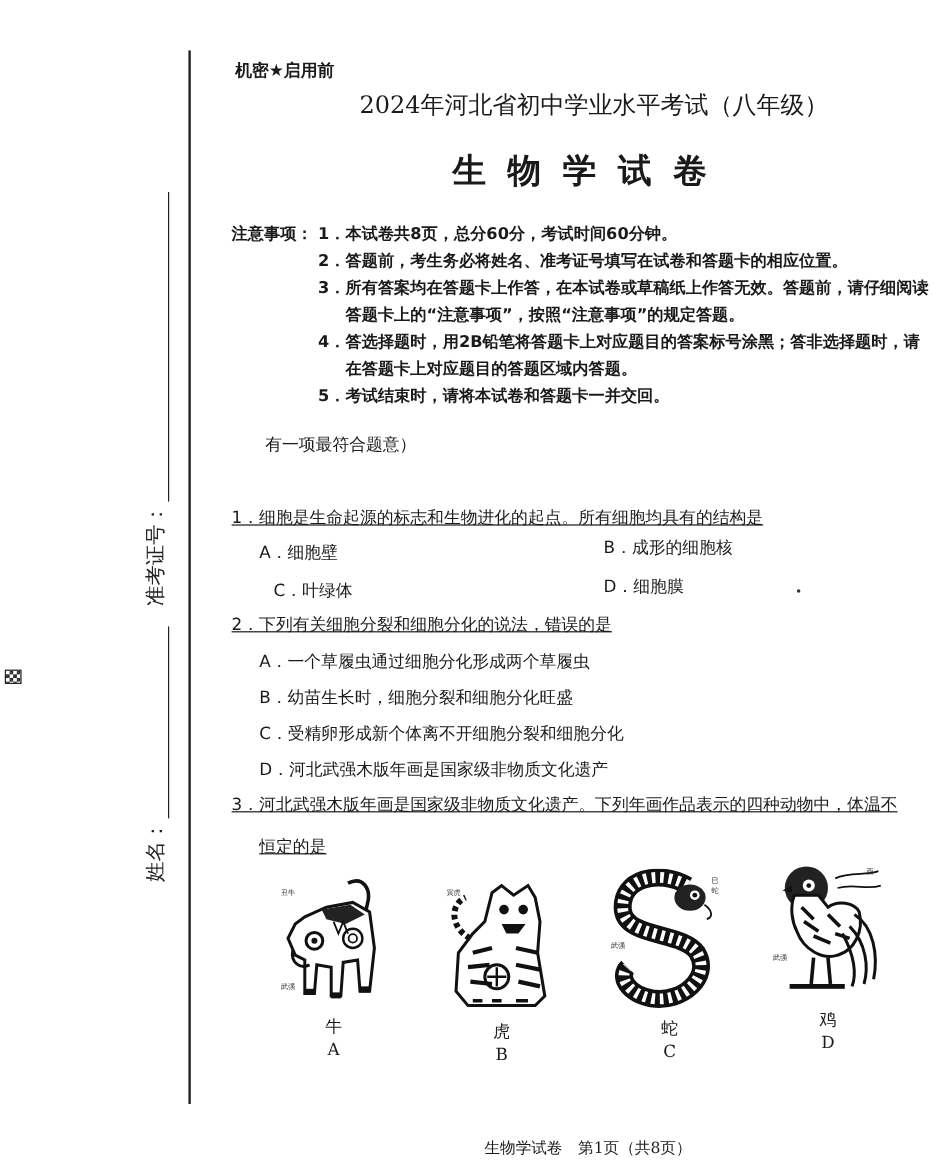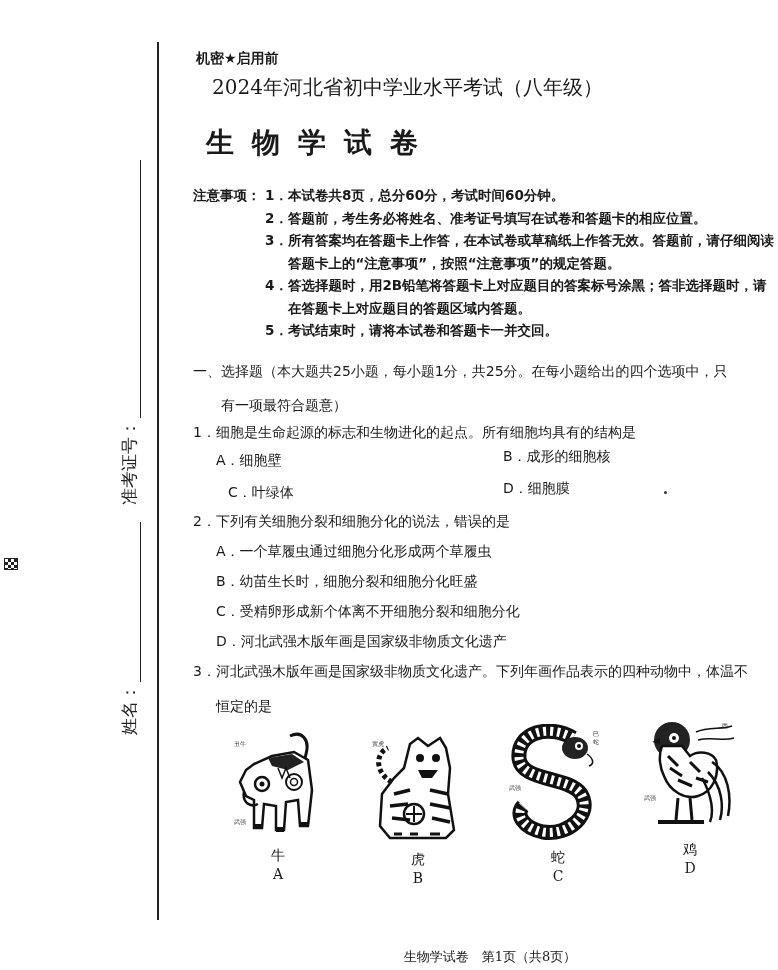--- a/index.html
+++ b/index.html
@@ -57,31 +57,32 @@
       left: 196px;
       top: 50px;
       font-size: 14px;
       font-weight: bold;
     }
     .exam-title {
       position: absolute;
       left: 180px;
       width: 598px;
       top: 74px;
-      text-align: left;
+      text-align: center;
       font-family: "DejaVu Serif", "Liberation Serif", serif;
       font-size: 20px;
       padding-left: 32px;
       box-sizing: border-box;
     }
     .subject-title {
       position: absolute;
       left: 180px;
       width: 598px;
       top: 124px;
+      text-align: center;
       font-size: 28px;
       font-weight: bold;
       letter-spacing: 18px;
       padding-left: 26px;
       box-sizing: border-box;
     }
     .notice {
       position: absolute;
       left: 193px;
       top: 184px;
@@ -120,20 +121,21 @@
       line-height: 34px;
     }
     .section .hang {
       padding-left: 28px;
     }
     .question {
       position: absolute;
       left: 193px;
       font-size: 14px;
       width: 580px;
+      text-decoration: underline;
     }
     .q-stem {
       line-height: 20px;
     }
     .opt {
       position: absolute;
       font-size: 14px;
       white-space: nowrap;
     }
     .animals {
@@ -219,21 +221,20 @@
       <span class="txt">答选择题时，用2B铅笔将答题卡上对应题目的答案标号涂黑；答非选择题时，请在答题卡上对应题目的答题区域内答题。</span>
     </li>
     <li>
       <span class="num">5．</span>
       <span class="txt">考试结束时，请将本试卷和答题卡一并交回。</span>
     </li>
   </ol>
 </div>
 
 <div class="section">
-  <div>一、选择题（本大题共25小题，每小题1分，共25分。在每小题给出的四个选项中，只</div>
   <div class="hang">有一项最符合题意）</div>
 </div>
 
 <div class="question" style="top:422px;">
   <div class="q-stem">1．细胞是生命起源的标志和生物进化的起点。所有细胞均具有的结构是</div>
 </div>
 <div class="opt" style="left:216px; top:452px;">A．细胞壁</div>
 <div class="opt" style="left:503px; top:448px;">B．成形的细胞核</div>
 <div class="opt" style="left:228px; top:484px;">C．叶绿体</div>
 <div class="opt" style="left:503px; top:480px;">D．细胞膜</div>

